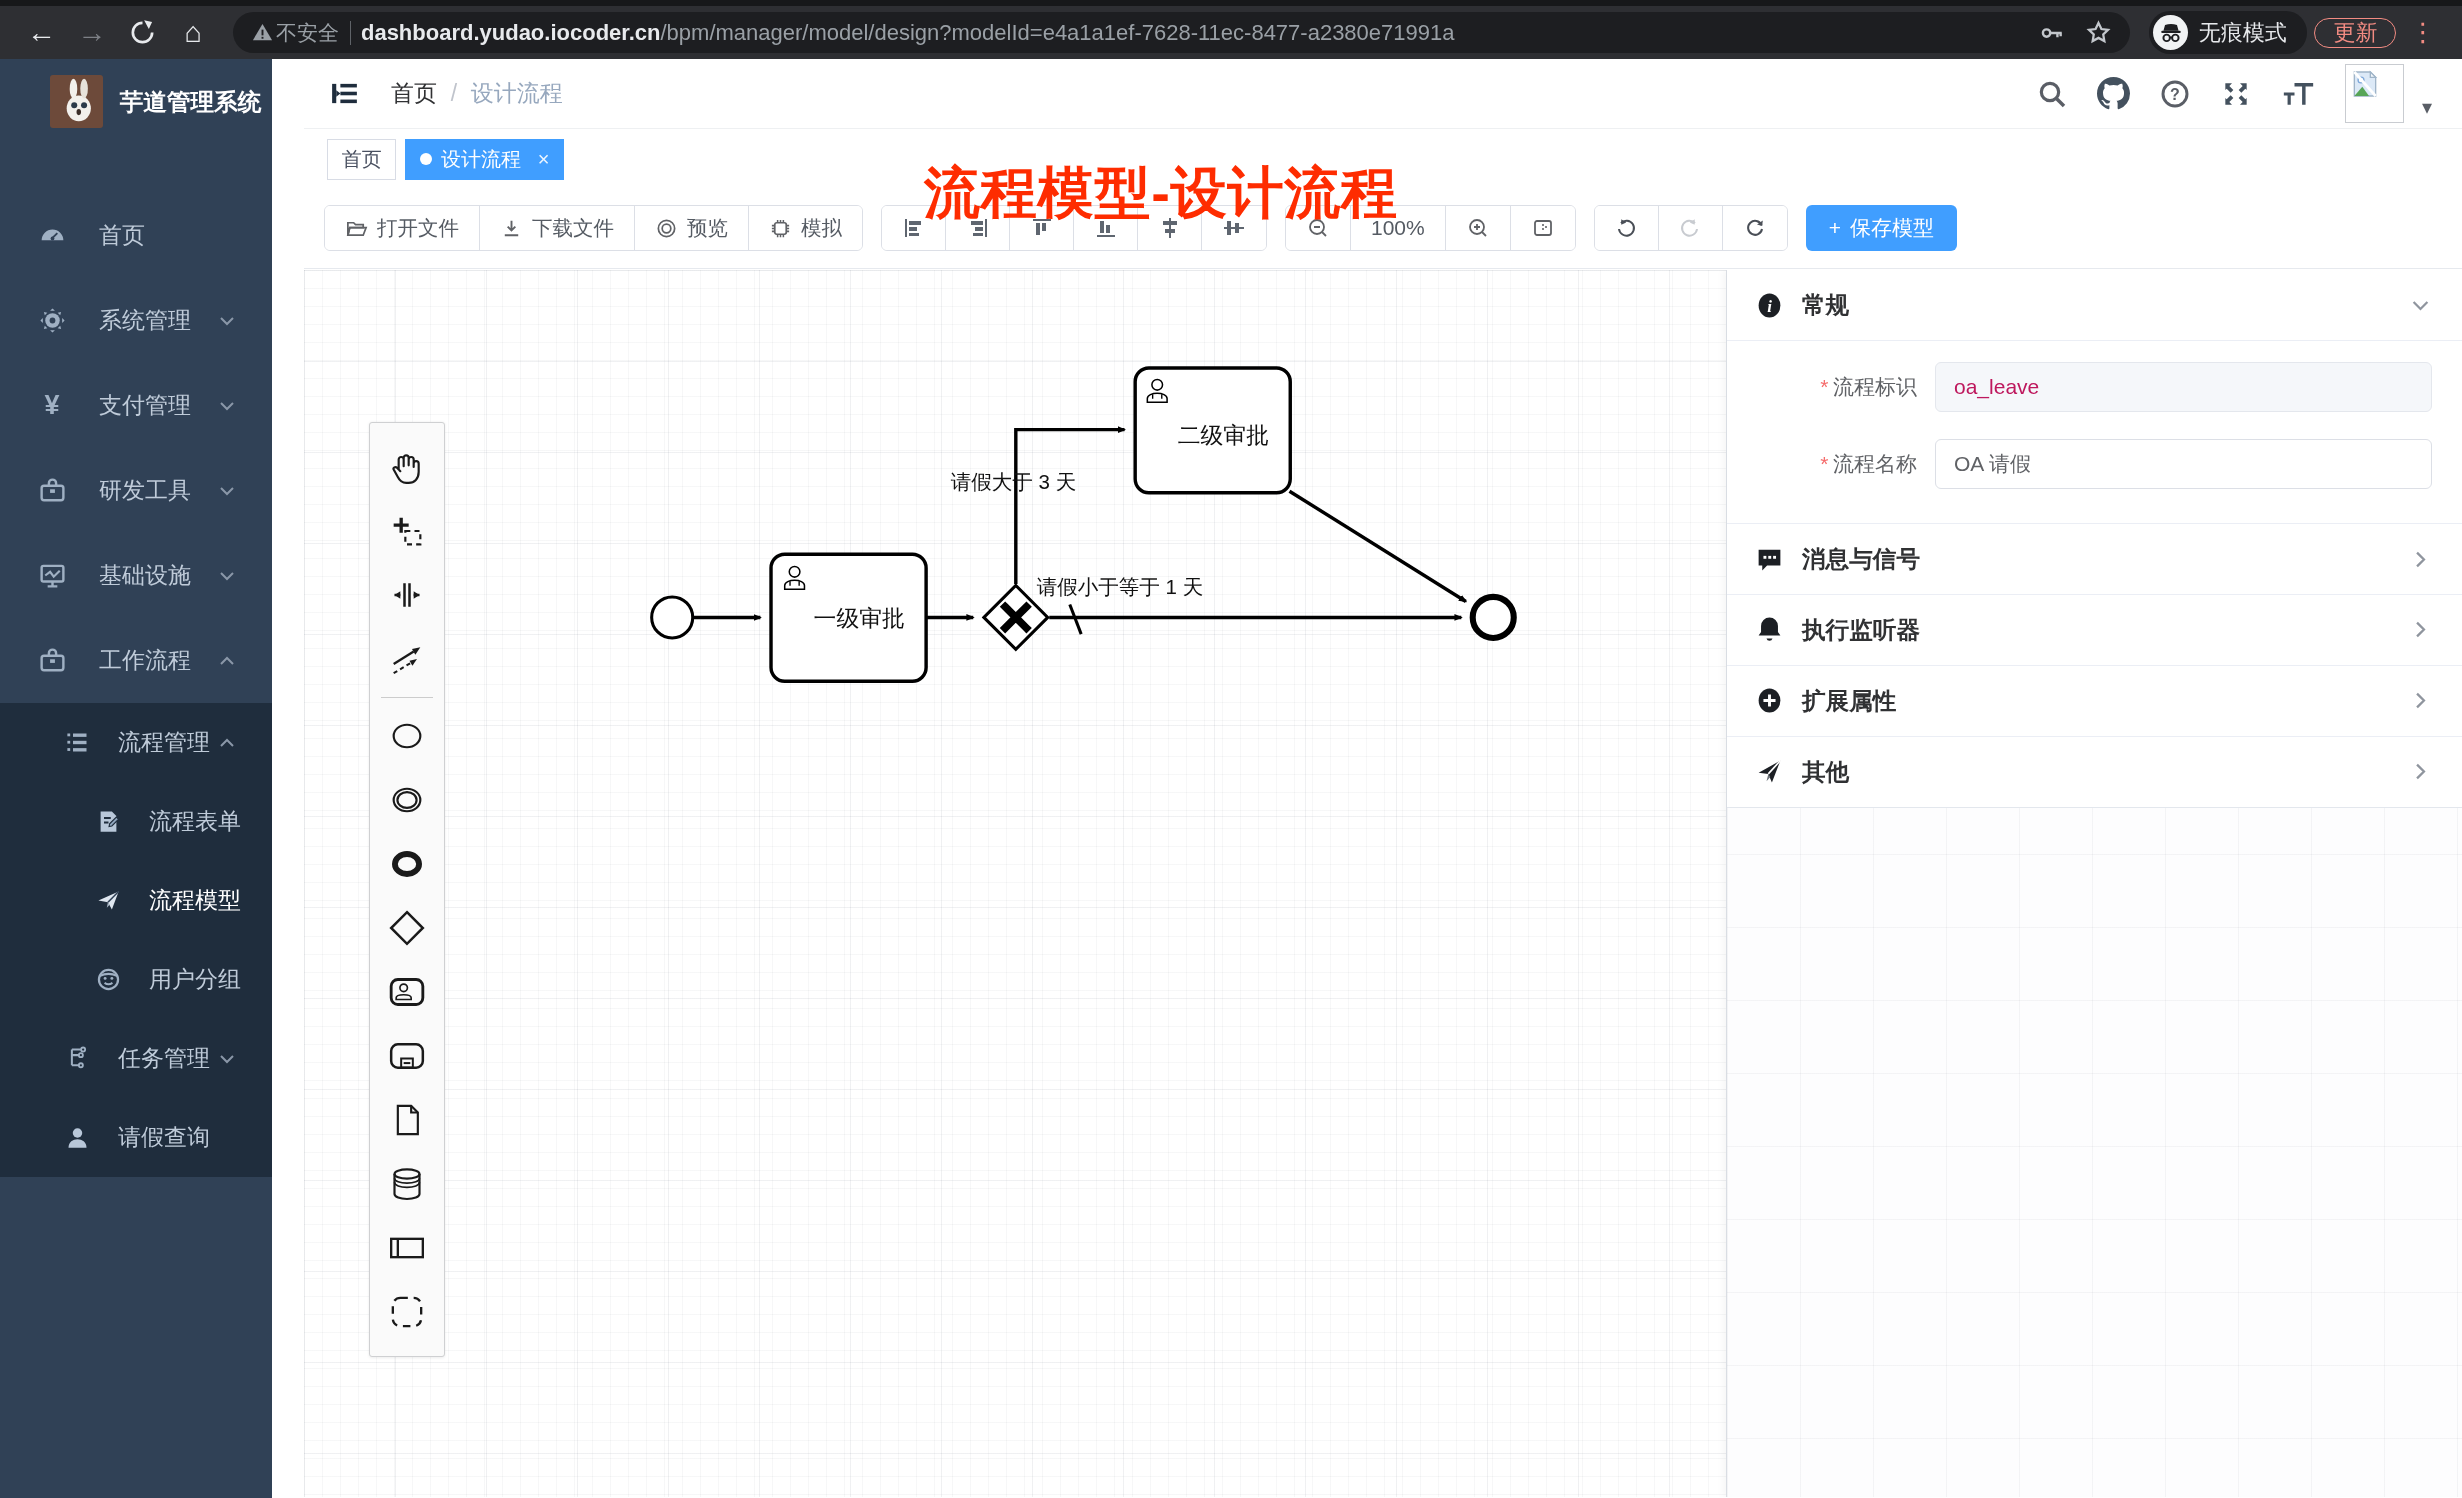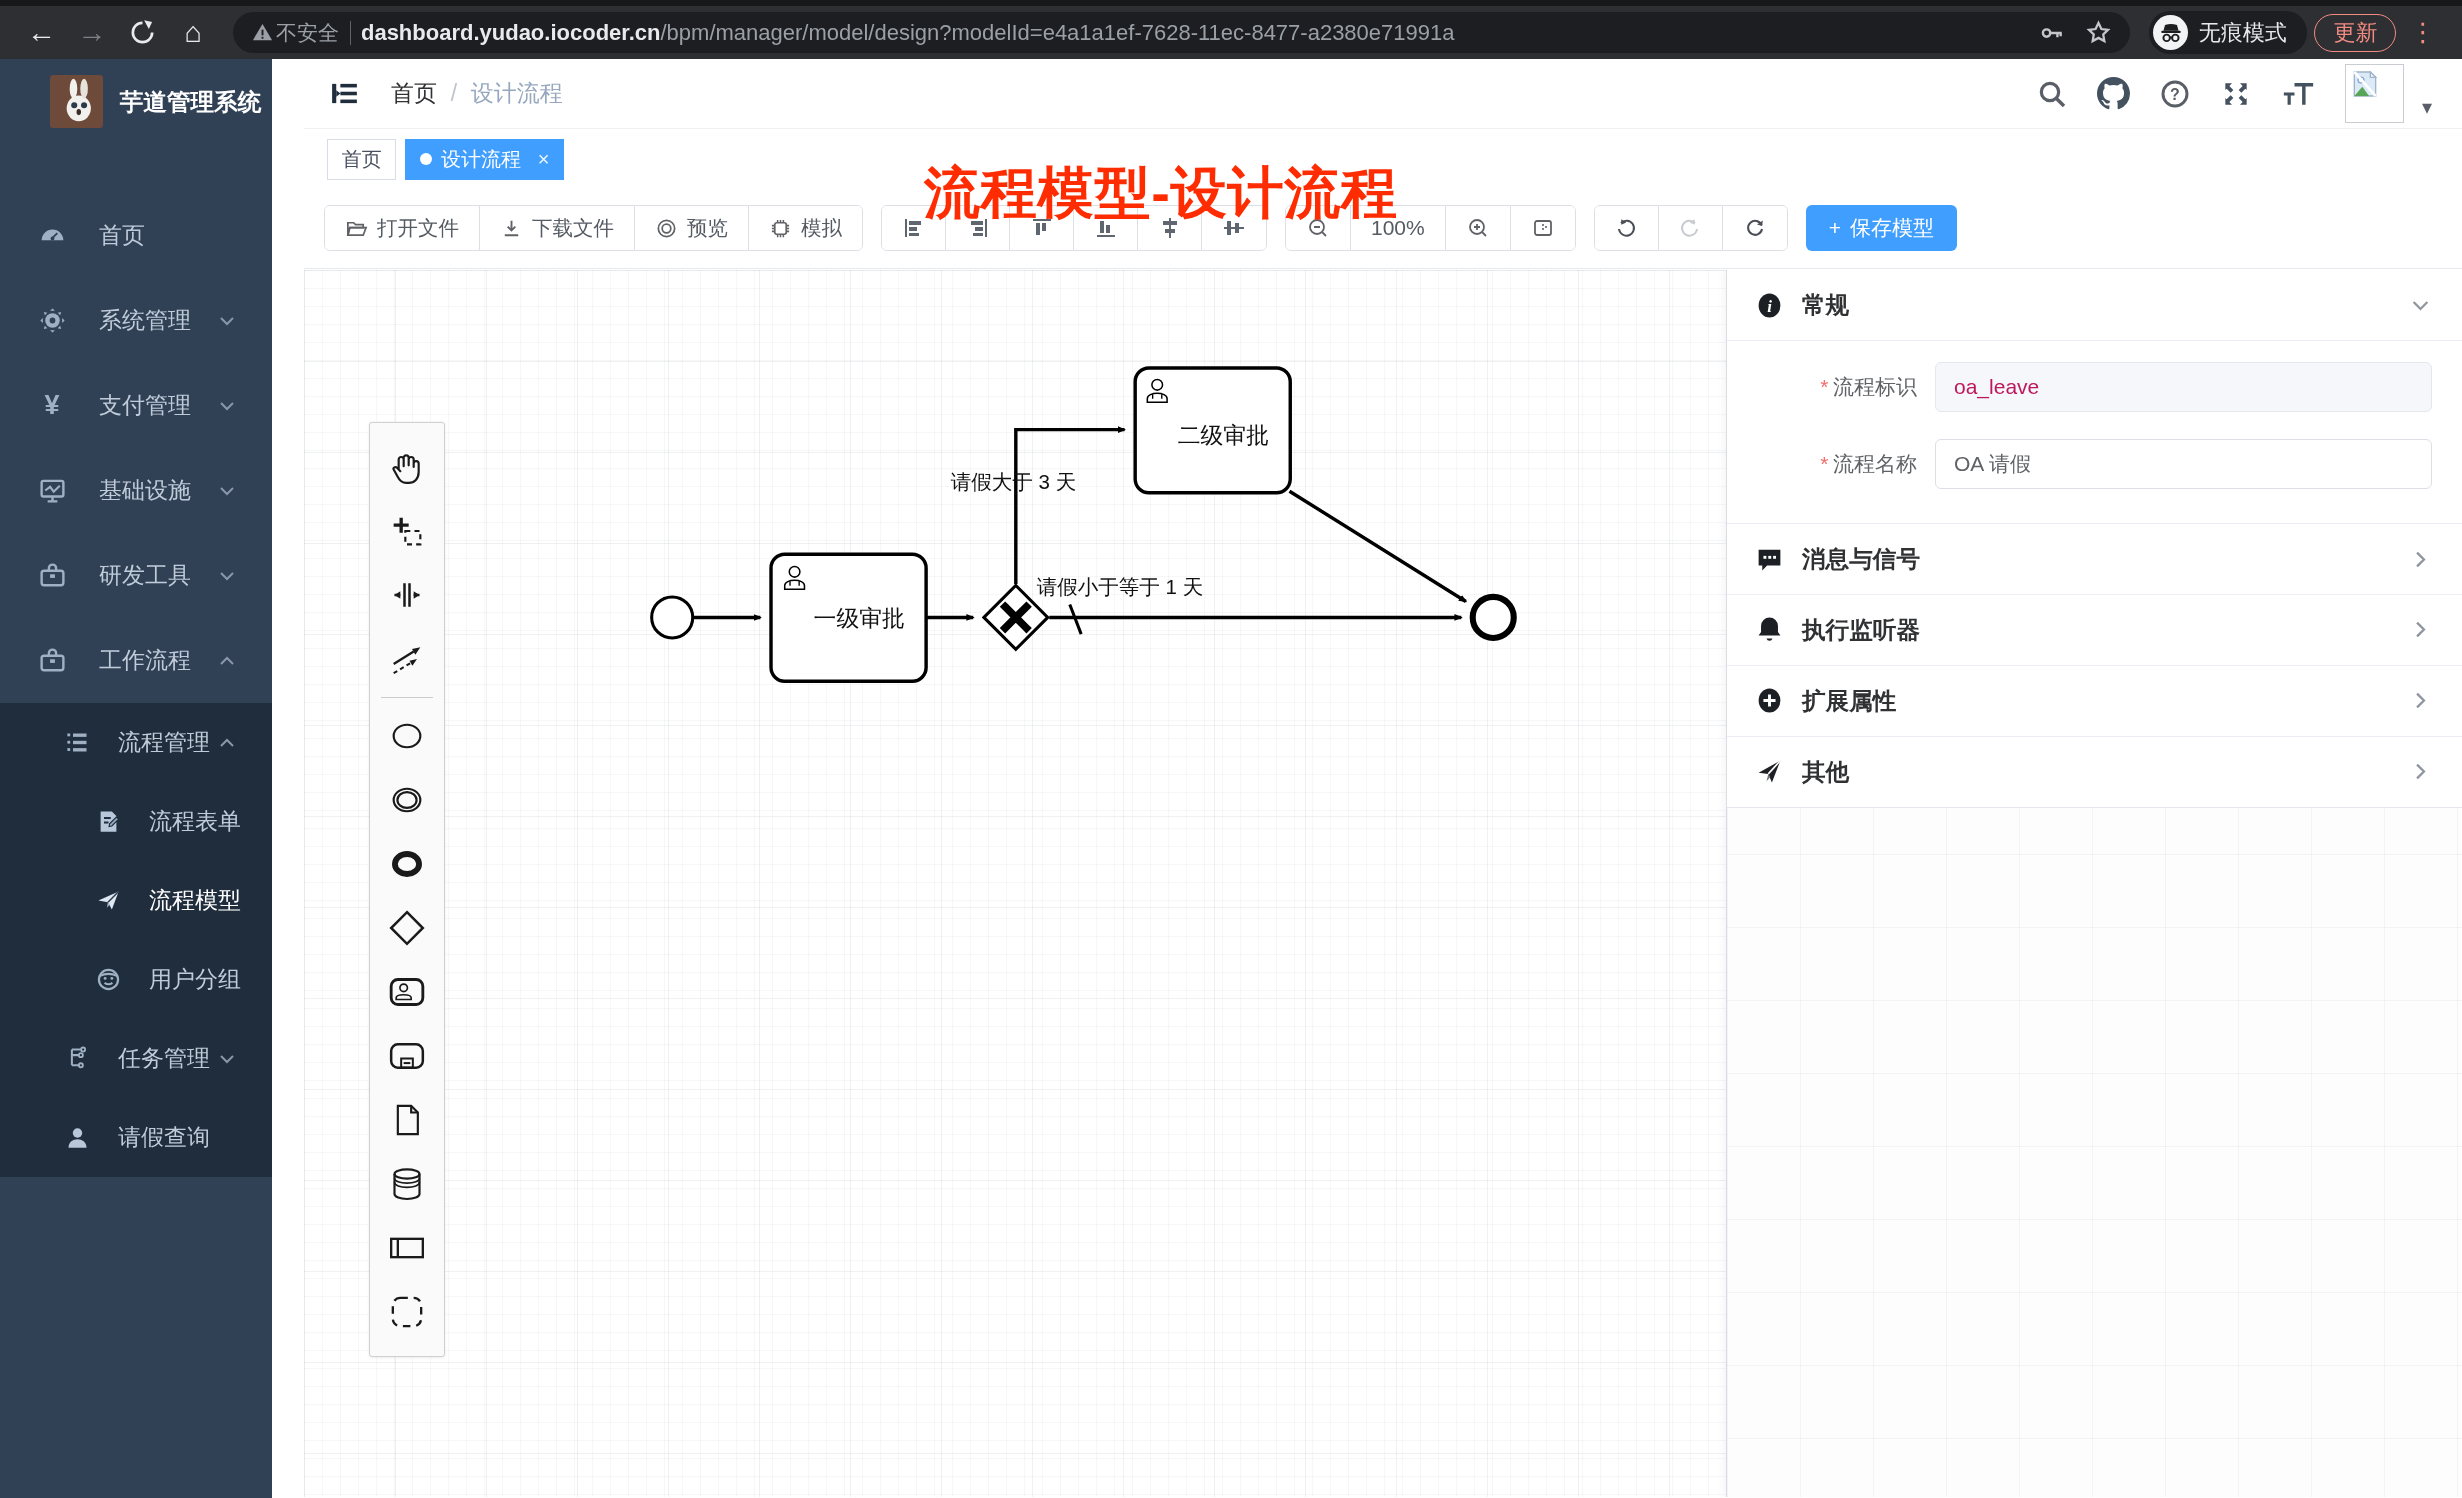--- a/index.html
+++ b/index.html
@@ -14,21 +14,21 @@
   .omnibox { flex:1 1 auto; height:41px; margin:0 10.6px; background:#1d1e21; border-radius:20.5px; display:flex; align-items:center; padding:0 18px; gap:10.6px; min-width:0; }
   .omni-sec { display:flex; align-items:center; gap:2px; color:#9aa0a6; font-size:21px; flex:0 0 auto; }
   .omni-div { width:0.8px; height:24px; background:#5f6368; flex:0 0 auto; }
   .url { font-size:22px; white-space:nowrap; overflow:hidden; flex:1 1 auto; }
   .url .host { color:#e8eaed; font-weight:600; }
   .url .path { color:#9aa0a6; }
   .omni-right { display:flex; align-items:center; gap:20px; color:#c3c7cc; flex:0 0 auto; }
   .incog { height:43px; background:#1d1e21; border-radius:21px; display:flex; align-items:center; gap:10.6px; padding:0 20px 0 4.6px; flex:0 0 auto; }
   .incog-circle { width:35px; height:35px; background:#f1f3f4; border-radius:50%; display:flex; align-items:center; justify-content:center; }
   .incog-label { color:#e8eaed; font-size:22px; }
-  .update-pill { height:38px; border:1.5px solid #f28b82; color:#f28b82; border-radius:19px; display:flex; align-items:center; padding:0 18px; font-size:22px; flex:0 0 auto; }
+  .update-pill { height:30px; border:1.5px solid #f28b82; color:#f28b82; border-radius:19px; display:flex; align-items:center; padding:0 18px; font-size:22px; flex:0 0 auto; }
   .kebab { color:#f28b82; font-size:26px; padding:0 6px; flex:0 0 auto; }
 
   
   .app { position:absolute; left:0; top:59px; width:2462px; height:1439px; }
 
   
   .sidebar { position:absolute; left:0; top:0; width:272px; height:100%; background:#304156; }
   .logo-row { display:flex; align-items:center; gap:16.7px; padding:13.7px 0 10.6px 50px; height:82px; cursor:pointer; }
   .logo-img { width:53px; height:53px; border-radius:3px; overflow:hidden; flex:0 0 auto; }
   .logo-title { color:#fff; font-size:23.6px; font-weight:700; white-space:nowrap; }
@@ -218,41 +218,41 @@
           <span>支付管理</span>
           <span class="chev">
               <svg class="ic" width="20" height="20" viewBox="0 0 20 20">
                 <polyline points="4,7 10,13 16,7" fill="none" stroke="#8a97a8" stroke-width="2"></polyline>
               </svg>
             </span>
         </div>
         <div class="m-item">
           <span class="mi-ic">
               <svg class="ic" width="29" height="29" viewBox="0 0 24 24">
+                <rect x="3" y="8" width="18" height="12" rx="2" fill="none" stroke="#9fb0c3" stroke-width="2"></rect>
+                <path d="M9 8V6a3 3 0 0 1 6 0v2" fill="none" stroke="#9fb0c3" stroke-width="2"></path>
+                <rect x="10" y="11" width="4" height="3" fill="#9fb0c3"></rect>
+              </svg>
+            </span>
+          <span>研发工具</span>
+          <span class="chev">
+              <svg class="ic" width="20" height="20" viewBox="0 0 20 20">
+                <polyline points="4,7 10,13 16,7" fill="none" stroke="#8a97a8" stroke-width="2"></polyline>
+              </svg>
+            </span>
+        </div>
+        <div class="m-item">
+          <span class="mi-ic">
+              <svg class="ic" width="29" height="29" viewBox="0 0 24 24">
                 <rect x="3" y="4" width="18" height="13" rx="1.5" fill="none" stroke="#9fb0c3" stroke-width="2"></rect>
                 <polyline points="6,12 10,9 13,13 18,8" fill="none" stroke="#9fb0c3" stroke-width="1.8"></polyline>
                 <path d="M12 17v4 M8 21h8" stroke="#9fb0c3" stroke-width="2" fill="none"></path>
               </svg>
             </span>
           <span>基础设施</span>
-          <span class="chev">
-              <svg class="ic" width="20" height="20" viewBox="0 0 20 20">
-                <polyline points="4,7 10,13 16,7" fill="none" stroke="#8a97a8" stroke-width="2"></polyline>
-              </svg>
-            </span>
-        </div>
-        <div class="m-item">
-          <span class="mi-ic">
-              <svg class="ic" width="29" height="29" viewBox="0 0 24 24">
-                <rect x="3" y="8" width="18" height="12" rx="2" fill="none" stroke="#9fb0c3" stroke-width="2"></rect>
-                <path d="M9 8V6a3 3 0 0 1 6 0v2" fill="none" stroke="#9fb0c3" stroke-width="2"></path>
-                <rect x="10" y="11" width="4" height="3" fill="#9fb0c3"></rect>
-              </svg>
-            </span>
-          <span>研发工具</span>
           <span class="chev">
               <svg class="ic" width="20" height="20" viewBox="0 0 20 20">
                 <polyline points="4,7 10,13 16,7" fill="none" stroke="#8a97a8" stroke-width="2"></polyline>
               </svg>
             </span>
         </div>
         <div class="m-item">
           <span class="mi-ic">
               <svg class="ic" width="29" height="29" viewBox="0 0 24 24">
                 <rect x="3" y="8" width="18" height="12" rx="2" fill="none" stroke="#9fb0c3" stroke-width="2"></rect>

